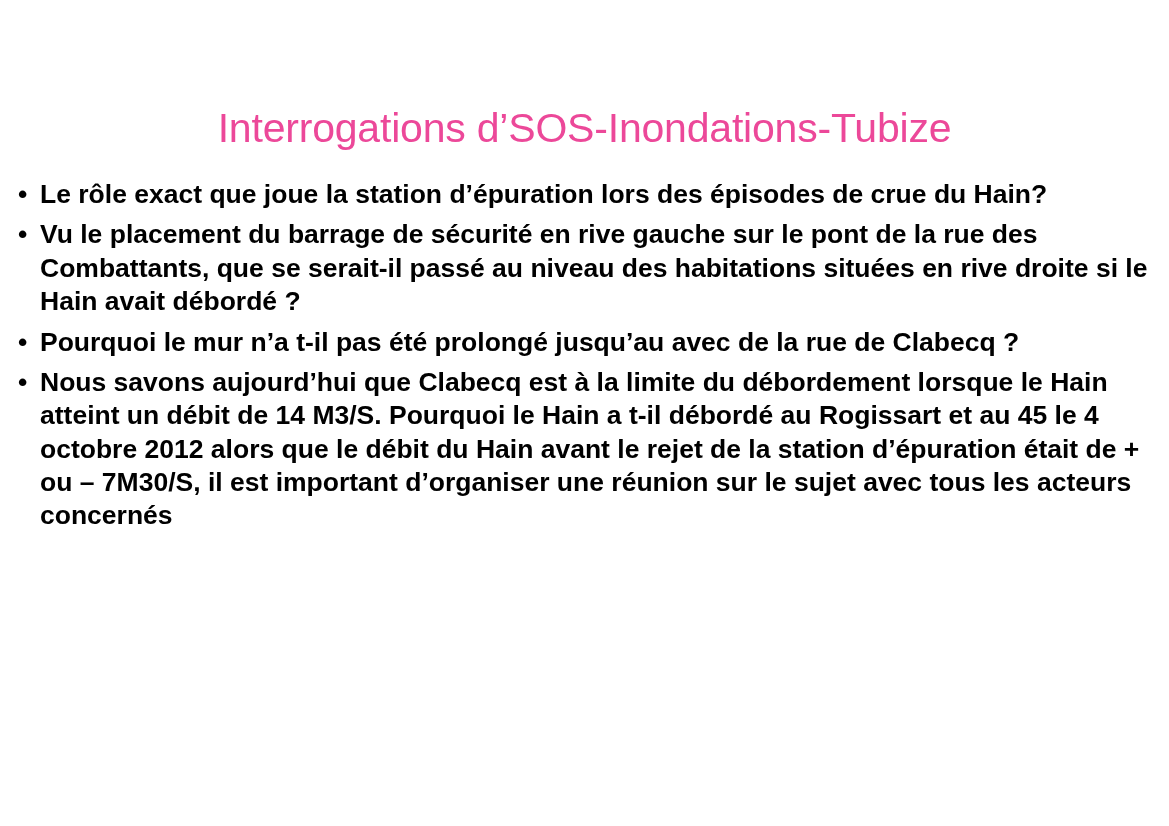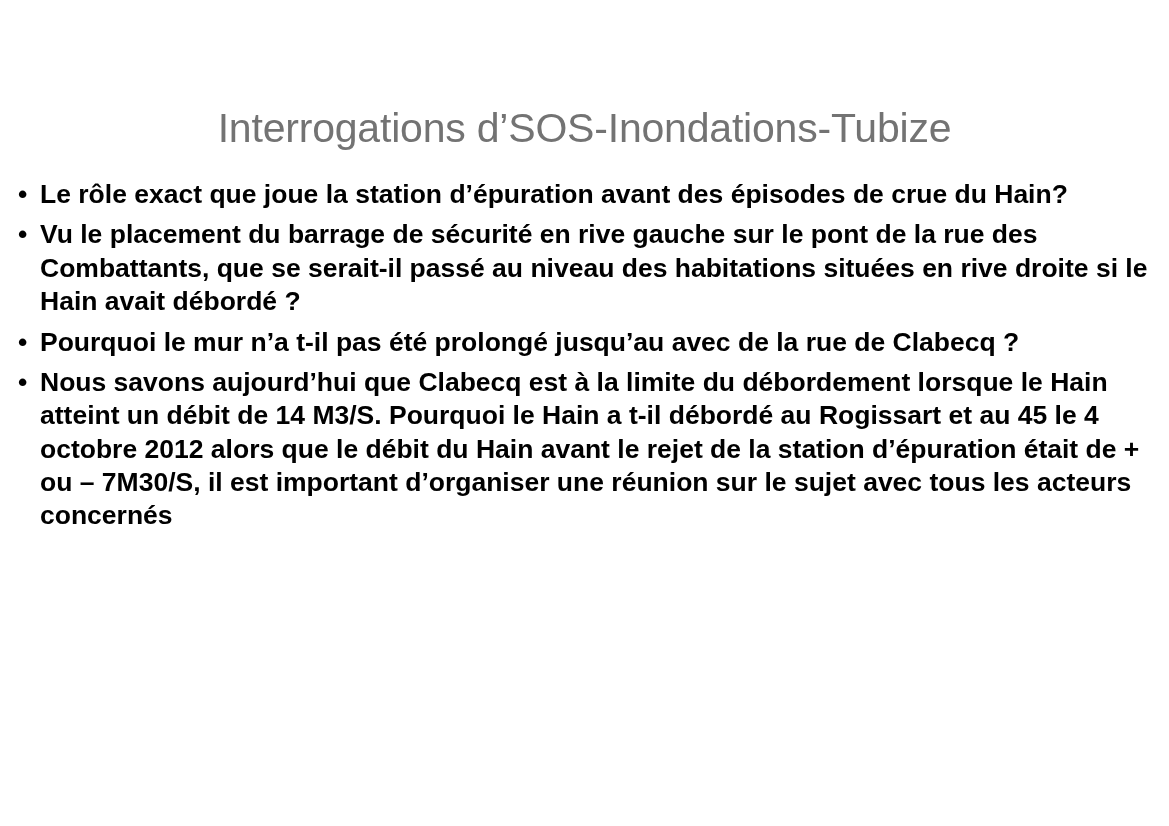--- a/index.html
+++ b/index.html
@@ -23,21 +23,21 @@
   .slide-title {
     position: absolute;
     top: 78px;
     left: 0;
     width: 1169px;
     text-align: center;
     font-size: 41px;
     font-weight: normal;
     line-height: 1.15;
     letter-spacing: -0.2px;
-    color: #737373;
+    color: #ec4899;
   }
   .bullet-list {
     position: absolute;
     top: 178px;
     left: 10px;
     width: 1150px;
     list-style: none;
     margin: 0;
     padding: 0;
   }
@@ -67,21 +67,21 @@
 <body>
 
 <div class="slide">
 
   <h1 class="slide-title">Interrogations d’SOS-Inondations-Tubize</h1>
 
   <ul class="bullet-list">
 
     <li class="bullet-item">
       <span class="dot">•</span>
-      <span class="bullet-text">Le rôle exact que joue la station d’épuration avant des épisodes de crue du Hain?</span>
+      <span class="bullet-text">Le rôle exact que joue la station d’épuration lors des épisodes de crue du Hain?</span>
     </li>
 
     <li class="bullet-item">
       <span class="dot">•</span>
       <span class="bullet-text">Vu le placement du barrage de sécurité en rive gauche sur le pont de la rue des Combattants, que se serait-il passé au niveau des habitations situées en rive droite si le Hain avait débordé ?</span>
     </li>
 
     <li class="bullet-item">
       <span class="dot">•</span>
       <span class="bullet-text">Pourquoi le mur n’a t-il pas été prolongé jusqu’au avec de la rue de Clabecq ?</span>

